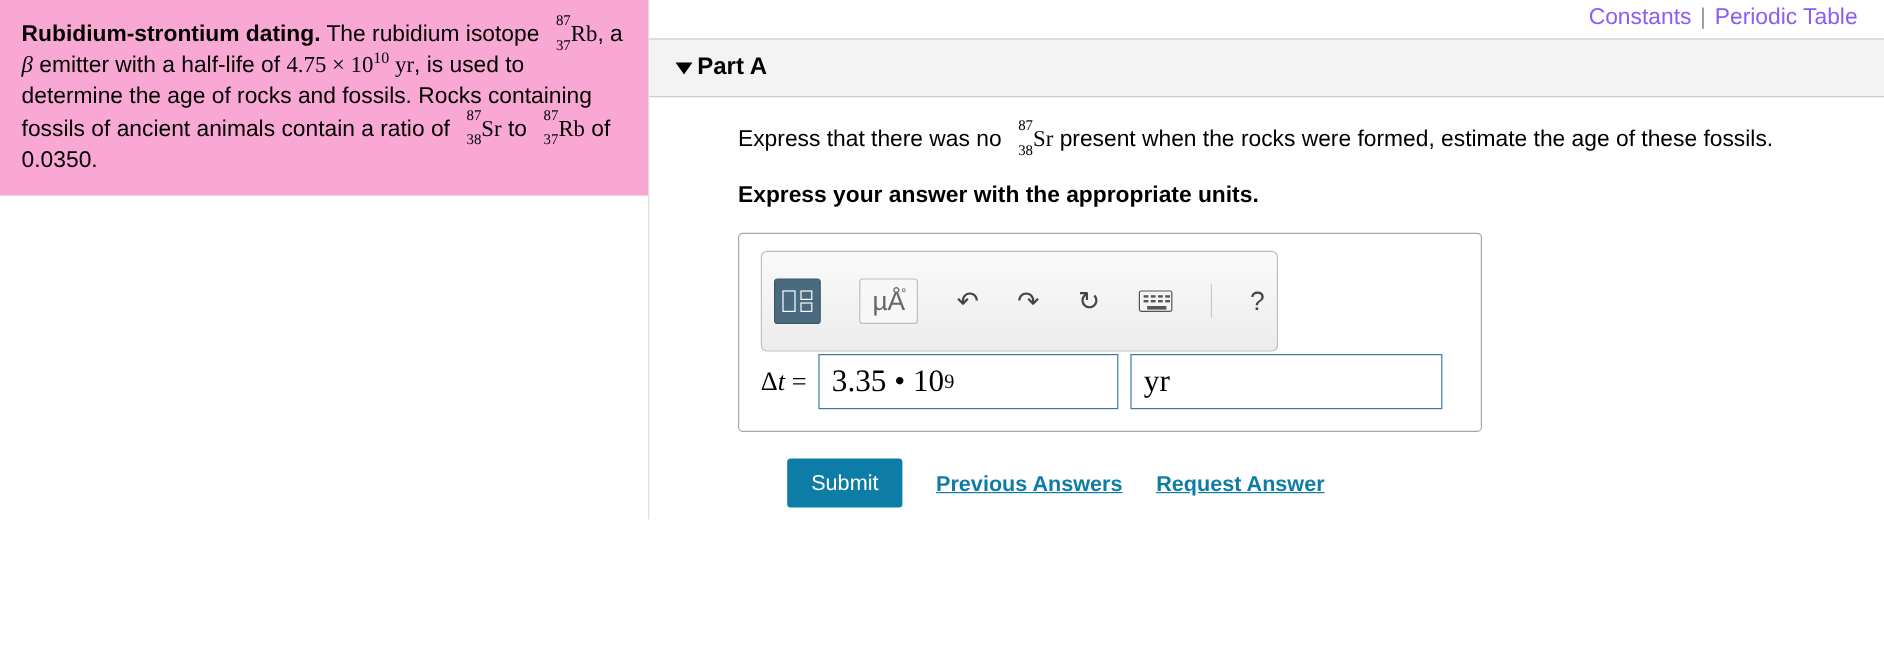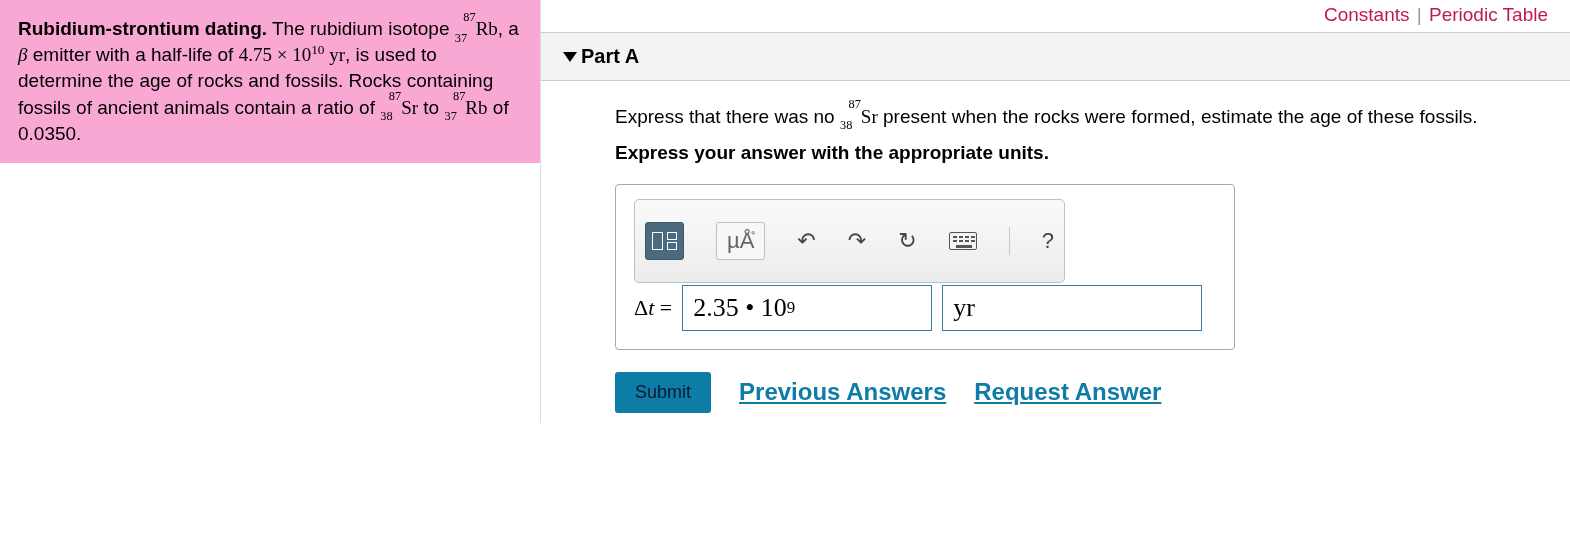--- a/index.html
+++ b/index.html
@@ -24,34 +24,34 @@
   .problem-box {
     background: #f9a8d4;
     padding: 16px 16px 16px 18px;
     font-size: 19px;
     line-height: 1.38;
   }
   .problem-box b { font-weight: bold; }
   .sup { font-size: 0.7em; vertical-align: super; line-height:0;}
   .iso-wrap { display:inline-block; position:relative; }
   .iso-mass { position:absolute; font-size:0.65em; top:-0.55em; left:0; text-align:right; width:100%; }
-  .iso-num  { position:absolute; font-size:0.65em; bottom:-0.35em; left:0; text-align:left; width:100%;margin-top:16px; }
+  .iso-num  { position:absolute; font-size:0.65em; bottom:-0.35em; left:0; text-align:right; width:100%;margin-top:16px; }
   .iso-pad  { display:inline-block; width:1.1em; }
   .beta { font-style: italic; }
   .right-col {
     flex: 1;
     border-left: 1px solid #ddd;
     padding-left: 0;
   }
   .top-links {
     text-align: right;
     padding: 4px 22px 6px 0;
     font-size: 19px;
   }
-  .top-links a { color: #be185d; text-decoration: none; }
+  .top-links a { color: #8b5cf6; text-decoration: none; }
   .top-links .divider { color: #999; margin: 0 2px; }
   .part-header {
     border-top: 1px solid #ccc;
     border-bottom: 1px solid #ccc;
     background: #f3f3f3;
     padding: 12px 22px;
     font-weight: bold;
     font-size: 20px;
     display: flex;
     align-items: center;
@@ -61,21 +61,21 @@
     width: 0; height: 0;
     border-left: 7px solid transparent;
     border-right: 7px solid transparent;
     border-top: 10px solid #000;
   }
   .part-body {
     padding: 22px 22px 10px 74px;
     font-size: 19px;
     line-height: 1.45;
   }
-  .instruct { font-weight: bold; margin-top: 8px; margin-bottom: 18px; }
+  .instruct { font-weight: bold; margin-top: 18px; margin-bottom: 18px; }
   .answer-panel {
     margin-top: 10px;
     border: 1px solid #a7a7a7;
     border-radius: 4px;
     padding: 14px 18px 18px 18px;
     width: 620px;
   }
   .toolbar {
     background: linear-gradient(#fafafa,#ececec);
     border: 1px solid #bfbfbf;
@@ -120,25 +120,26 @@
     height:46px; font-size:26px;
     padding:2px 10px; font-family: 'Times New Roman', serif;
     display:flex; align-items:center;
     background:#fff;
     outline:none;
   }
   .value-box { width:250px; }
   .unit-box  { width:260px; }
   .btn-row { margin-top:22px; display:flex; align-items:center; gap:28px; }
   .submit-btn {
-    background:#0d7ca6; color:#0f172a; border:none;
+    background:#0d7ca6; color:#ffffff; border:none;
     font-size:18px; padding:10px 20px; border-radius:3px;
     cursor:pointer;
-  }
-  .link-btn { color:#0d7ca6; font-weight:bold; text-decoration:underline; font-size:24px; cursor:pointer; }
+    margin-left:41px;
+  }
+  .link-btn { color:#0d7ca6; font-weight:bold; text-decoration:underline; font-size:18px; cursor:pointer; }
   .serif { font-family:'Times New Roman', serif; }
   .kbd-icon {
     display:inline-block; width:28px; height:18px;
     border:1px solid #555; border-radius:2px;
     background:
       linear-gradient(#555,#555) 3px 3px/4px 2px no-repeat,
       linear-gradient(#555,#555) 9px 3px/4px 2px no-repeat,
       linear-gradient(#555,#555) 15px 3px/4px 2px no-repeat,
       linear-gradient(#555,#555) 21px 3px/4px 2px no-repeat,
       linear-gradient(#555,#555) 3px 7px/4px 2px no-repeat,
@@ -197,21 +198,21 @@
             </span>
           <span class="tb-divider"></span>
           <span class="tb-btn">?</span>
         </div>
 
         <div class="answer-row">
           <span class="answer-label serif">
             <span>Δ</span><span class="dt">t</span><span> = </span>
           </span>
           <div class="value-box" contenteditable="true" style="">
-            <span>2.35 • 10</span>
+            <span>3.35 • 10</span>
               <span class="sup" style="font-size:0.65em">9</span>
           </div>
           <div class="unit-box" contenteditable="true" style="">
             <span>yr</span>
           </div>
         </div>
       </div>
 
       <div class="btn-row">
         <button class="submit-btn">Submit</button>

